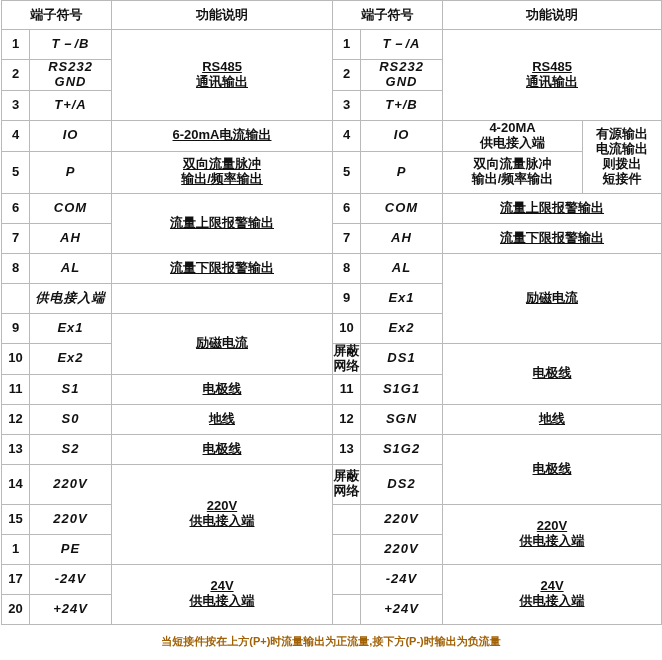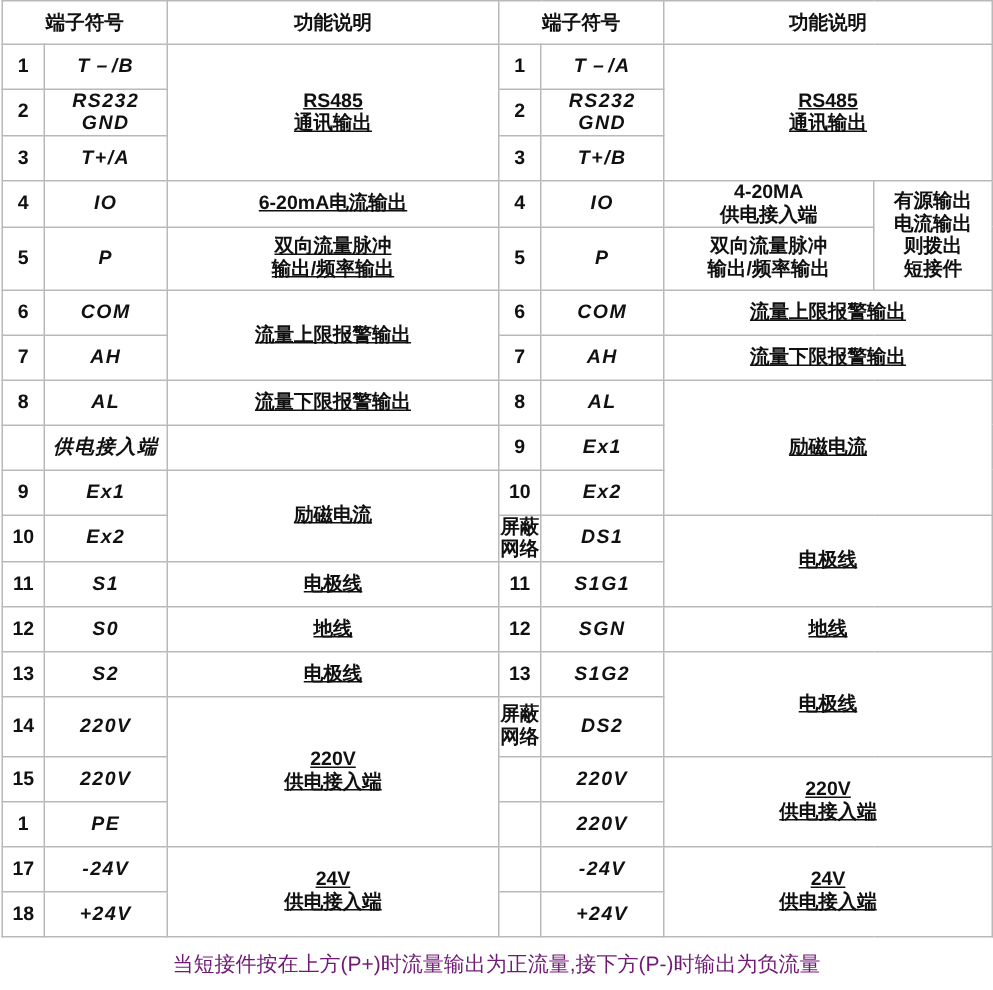--- a/index.html
+++ b/index.html
@@ -34,24 +34,24 @@
   }
   .num{width:28px;font-size:13px;font-weight:bold;}
   .sym{width:82px;font-size:13px;font-weight:bold;letter-spacing:1px;font-style:italic;}
   .fn{font-size:14px;font-weight:bold;text-decoration:underline;}
   .fn-sm{font-size:13px;font-weight:bold;}
   .row td{height:29px;}
   .sub{font-size:12px;font-weight:bold;font-family:Liberation Serif, serif;}
   .two-line{line-height:1.25;}
   .footer{
     text-align:center;
-    font-size:14px;
-    font-weight:normal;
+    font-size:11px;
+    font-weight:bold;
     padding-top:9px;
-    color:#701a75;
+    color:#a16207;
   }
   .cell-lines{display:block;}
 </style>
 </head>
 <body>
 
 <div class="wrap">
   <table class="grid">
     <colgroup>
       <col style="width:28px">
@@ -259,21 +259,21 @@
         </td>
         <td class="num"></td>
         <td class="sym">-24V</td>
         <td class="fn two-line" colspan="2" rowspan="2">
           <span class="cell-lines">24V</span>
             <span class="cell-lines">供电接入端</span>
         </td>
       </tr>
 
       <tr class="row">
-        <td class="num">18</td>
+        <td class="num">20</td>
         <td class="sym">+24V</td>
         <td class="num"></td>
         <td class="sym">+24V</td>
       </tr>
     </tbody>
   </table>
 
   <div class="footer">当短接件按在上方(P+)时流量输出为正流量,接下方(P-)时输出为负流量</div>
 </div>
 

